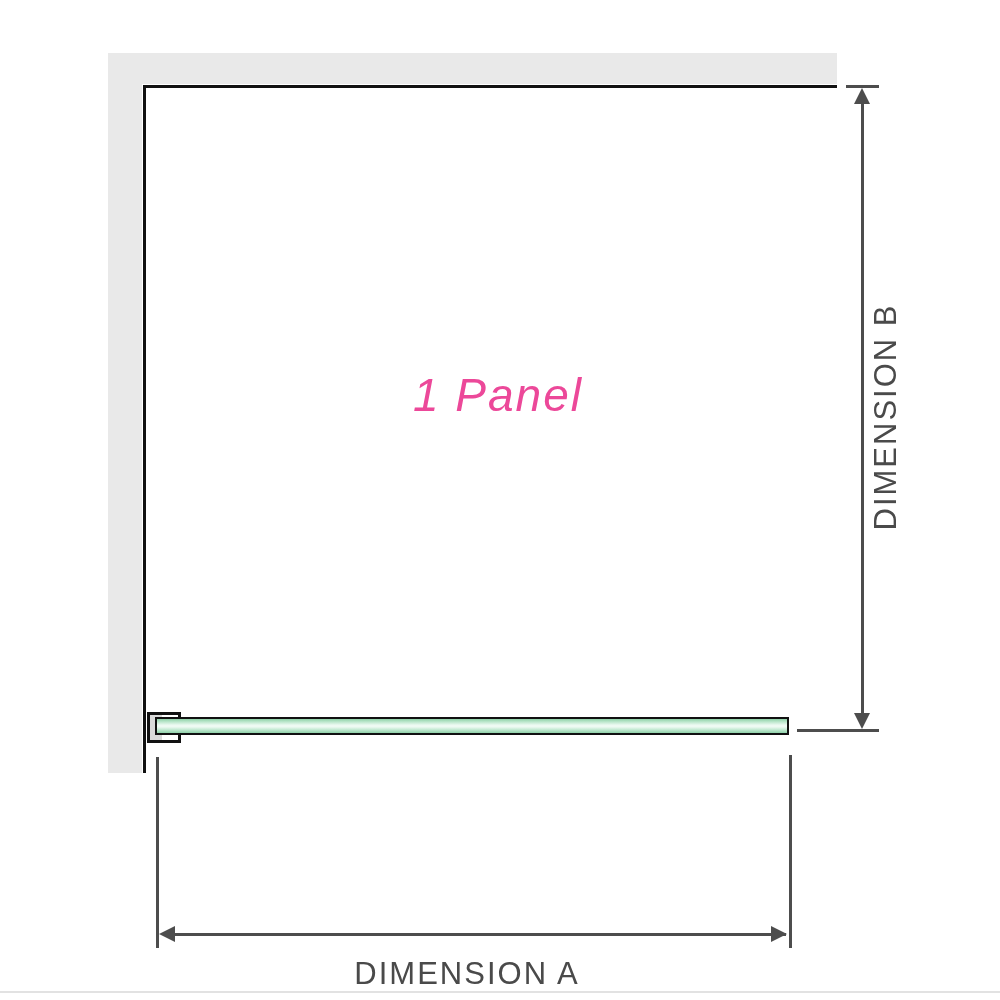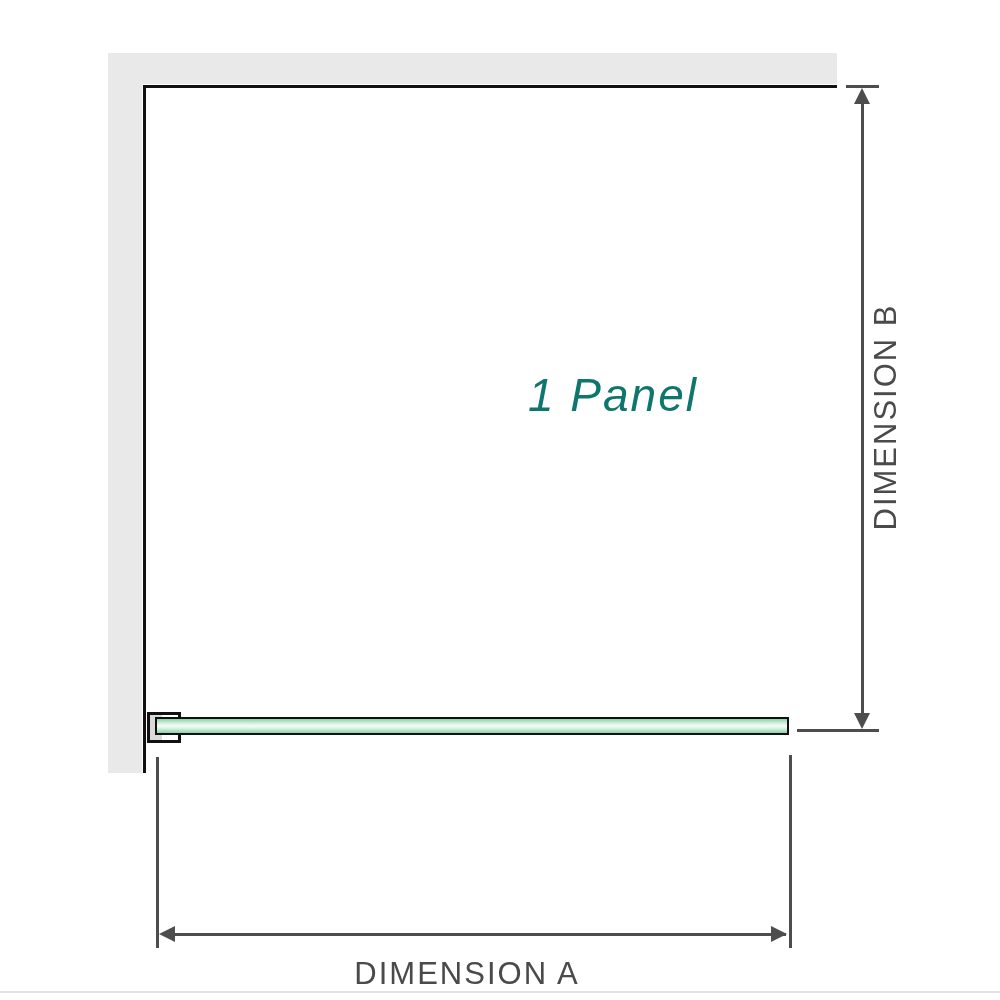--- a/index.html
+++ b/index.html
@@ -23,26 +23,26 @@
   .wall-left { left: 108px; top: 53px; width: 34px;  height: 720px; }
 
   
   .outline { background: #111111; }
   .outline-top  { left: 143px; top: 85px; width: 694px; height: 3px; }
   .outline-left { left: 143px; top: 85px; width: 3px;  height: 688px; }
 
   
   .panel-label {
     left: 298px; top: 368px; width: 400px;
-    text-align: right;
+    text-align: center;
     font-size: 46px;
     font-style: italic;
     font-weight: 500;
     letter-spacing: 2px;
-    color: #0f766e;
+    color: #ec4899;
   }
 
   
   .bracket {
     left: 147px; top: 712px; width: 34px; height: 31px;
     box-sizing: border-box;
     border: 3px solid #111111;
     background: #ffffff;
     z-index: 3;
   }

